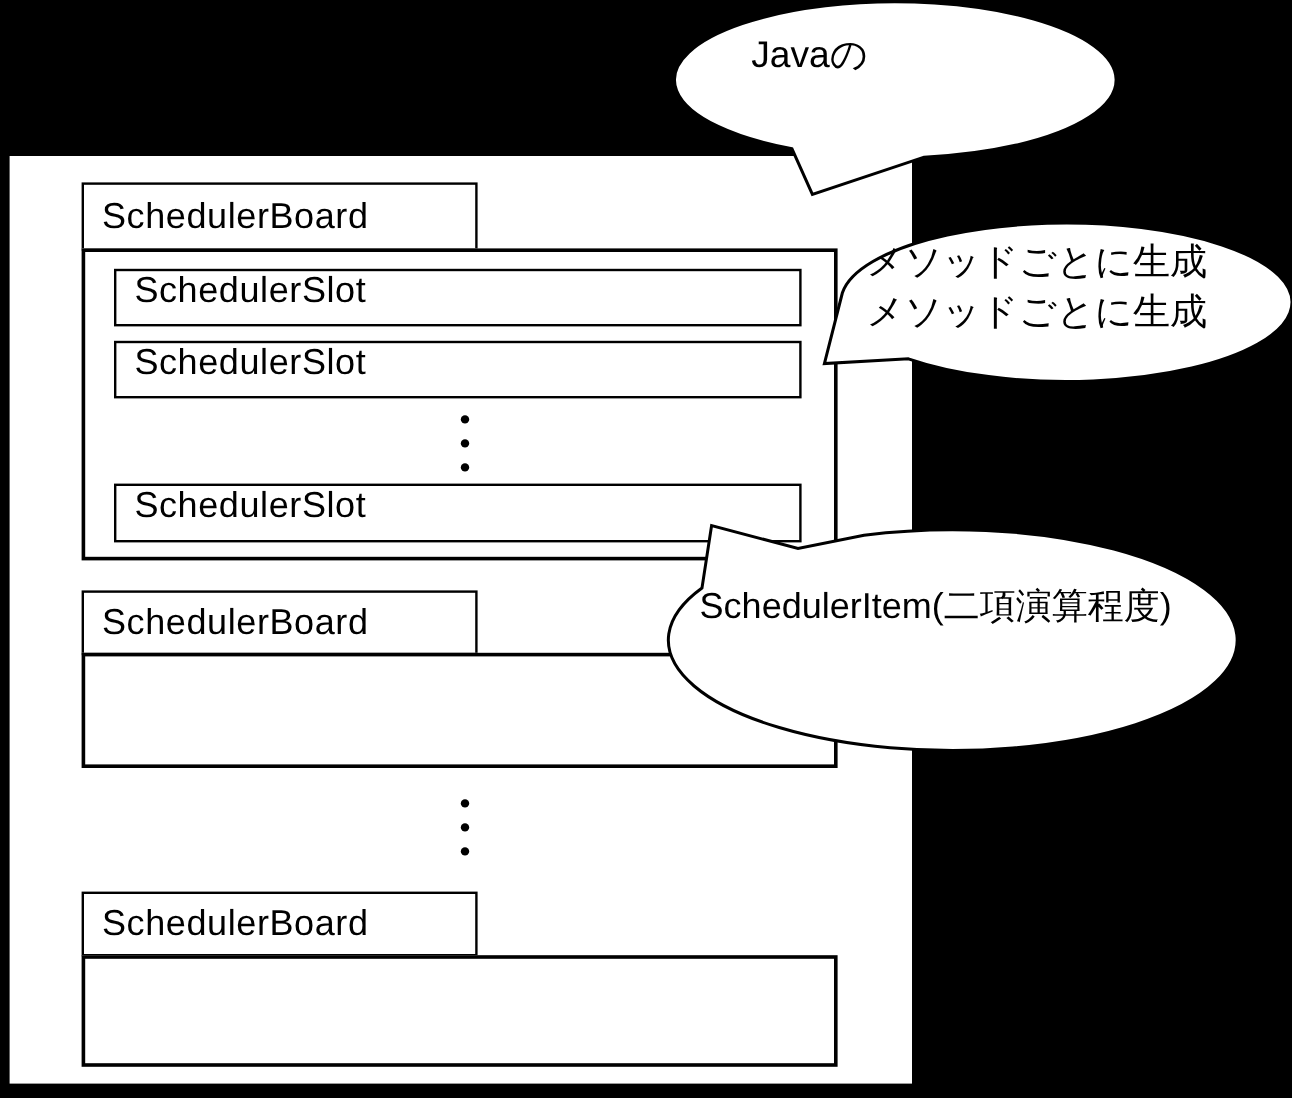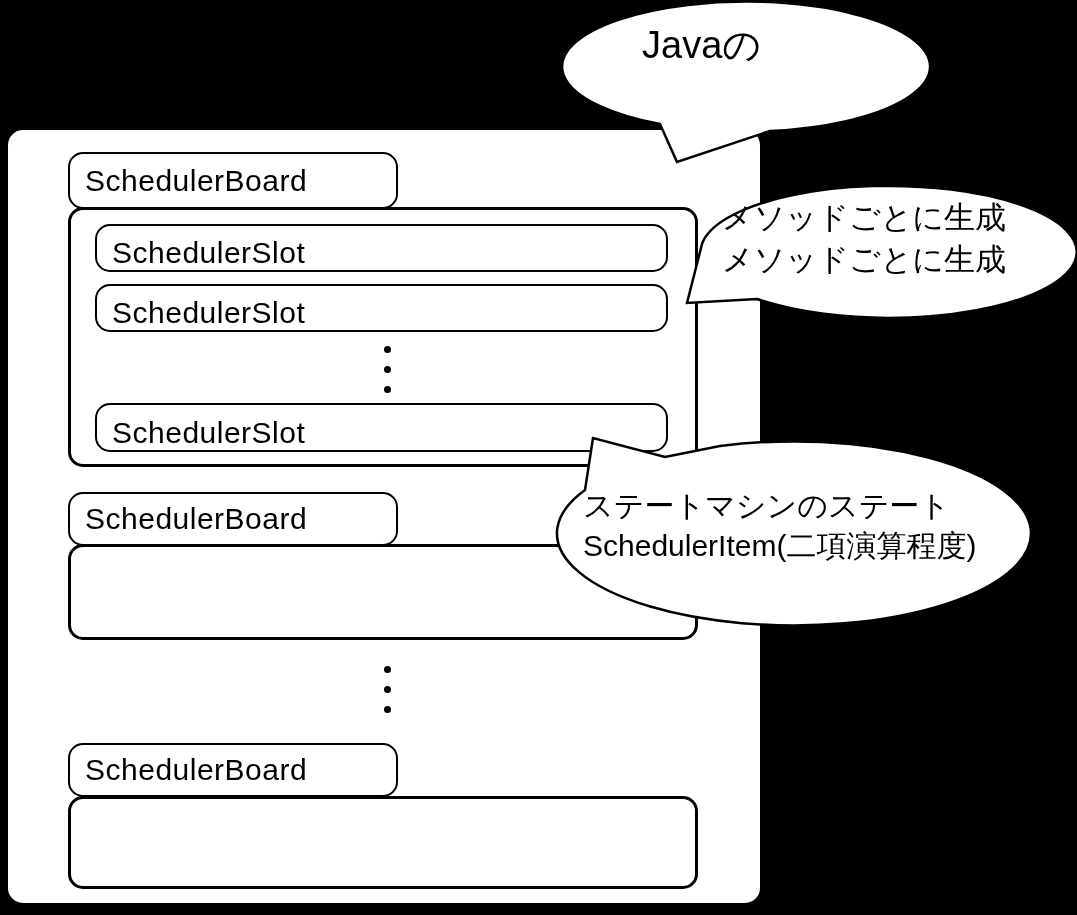--- a/index.html
+++ b/index.html
@@ -17,41 +17,41 @@
     color: #000;
   }
   .panel {
     position: absolute;
     left: 8px;
     top: 130px;
     width: 752px;
     height: 773px;
     background: #fff;
   }
-  .abs { position: absolute; box-sizing: border-box; border-radius: 15px; }
+  .abs { position: absolute; box-sizing: border-box; }
   .tab {
     background: #fff;
     border: 2px solid #000;
     display: flex;
     align-items: center;
     padding-left: 15px;
     font-size: 30px;
     font-weight: 300;
     letter-spacing: 0.5px;
     white-space: nowrap;
   }
   .body-box {
     background: #fff;
     border: 3px solid #000;
   }
   .slot {
     background: #fff;
     border: 2px solid #000;
     display: flex;
-    align-items: flex-end;
+    align-items: flex-start;
     padding-left: 15px;
     font-size: 30px;
     font-weight: 300;
     letter-spacing: 0.5px;
     white-space: nowrap;
   }
   
   .b1-tab  { left: 68px;  top: 152px; width: 330px; height: 57px; }
   .b1-body { left: 68px;  top: 207px; width: 630px; height: 260px; }
   .slot1   { left: 95px;  top: 224px; width: 573px; height: 48px; }
@@ -84,21 +84,21 @@
     left: 0; top: 0;
     width: 1077px;
     height: 915px;
   }
   .callout-text {
     position: absolute;
     white-space: nowrap;
     font-weight: 300;
     color: #000;
   }
-  .co1 { left: 626px; top: 24px;  font-size: 38px; line-height: 43px; margin-left: 16px; }
+  .co1 { left: 626px; top: 24px;  font-size: 31px; line-height: 43px; }
   .co2 { left: 722px; top: 197px; font-size: 31px; line-height: 42px; }
   .co3 { left: 583px; top: 486px; font-size: 30px; line-height: 40px; }
 </style>
 </head>
 <body>
 
 <div class="stage">
 
   <div class="panel abs"></div>
 
@@ -144,17 +144,16 @@
   </svg>
 
   <div class="callout-text co1">
     <div>Javaの</div>
   </div>
   <div class="callout-text co2">
     <div>メソッドごとに生成</div>
     <div>メソッドごとに生成</div>
   </div>
   <div class="callout-text co3">
-    <div>ステートマシンのステート</div>
     <div>SchedulerItem(二項演算程度)</div>
   </div>
 
 </div>
 
 </body></html>

